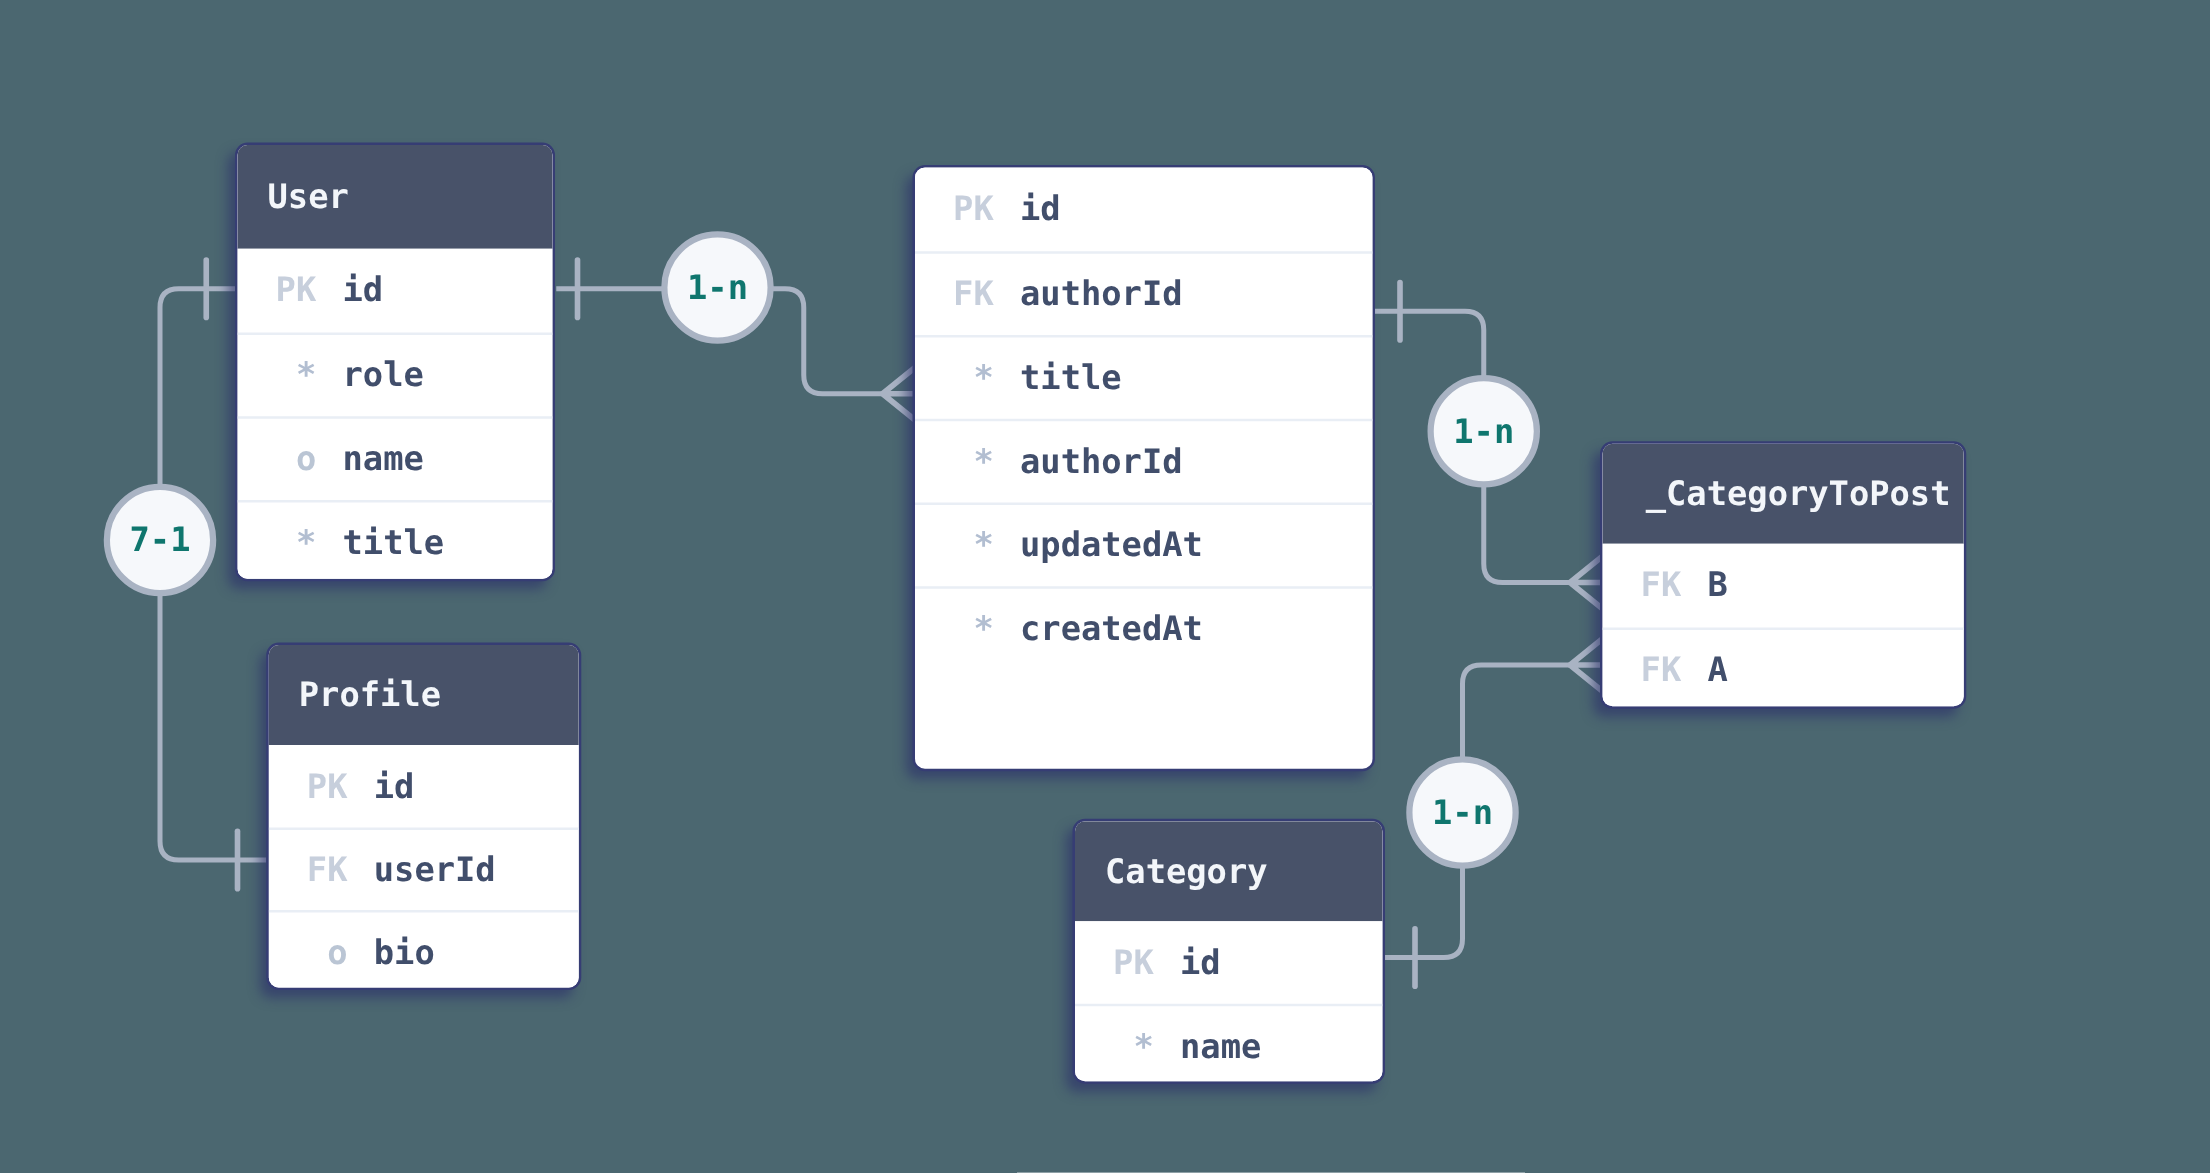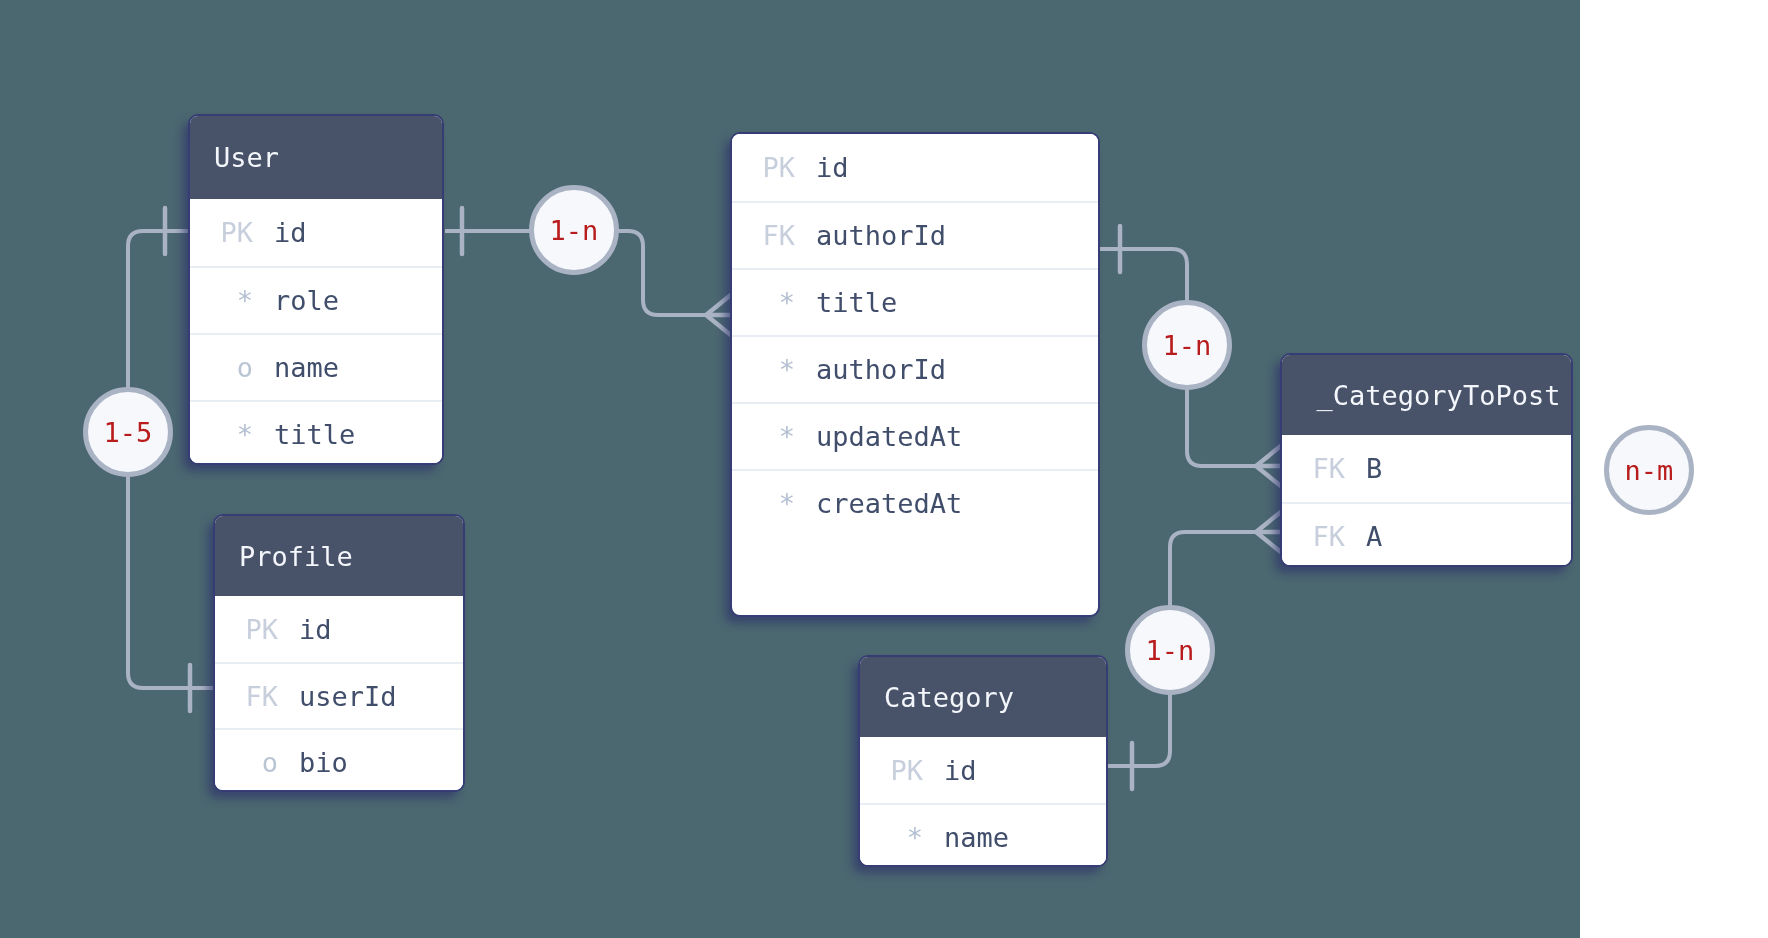--- a/index.html
+++ b/index.html
@@ -5,23 +5,24 @@
   html, body {
     margin: 0;
     padding: 0;
     width: 1768px;
     height: 938px;
     overflow: hidden;
     font-family: "DejaVu Sans Mono", "Liberation Mono", monospace;
   }
   #canvas {
     position: relative;
-    width: 1580px;
+    width: 1768px;
     height: 938px;
     background: #4b6770;
+    font-weight: bold;
   }
   #wires {
     position: absolute;
     left: 0;
     top: 0;
     pointer-events: none;
   }
   .wire {
     fill: none;
     stroke: #a9b3c3;
@@ -83,21 +84,21 @@
     width: 90px;
     height: 90px;
     border-radius: 50%;
     background: #f6f8fb;
     border: 5px solid #a9b3c3;
     box-sizing: border-box;
     display: flex;
     align-items: center;
     justify-content: center;
     font-size: 27px;
-    color: #b91c1c;
+    color: #0f766e;
   }
 </style>
 </head>
 <body>
 
 <div id="canvas">
 
   <svg id="wires" width="1768" height="938" viewBox="0 0 1768 938">
 
     <g>
@@ -208,18 +209,17 @@
       </div>
       <div class="entity-row" style="height: 67px;">
         <span class="row-key fk">FK</span>
         <span class="row-name">B</span>
       </div>
       <div class="entity-row" style="height: 67px;">
         <span class="row-key fk">FK</span>
         <span class="row-name">A</span>
       </div>
     </div>
-    <div class="rel-badge" style="left: 83px; top: 387px;">1-5</div>
+    <div class="rel-badge" style="left: 83px; top: 387px;">7-1</div>
     <div class="rel-badge" style="left: 529px; top: 185px;">1-n</div>
     <div class="rel-badge" style="left: 1142px; top: 300px;">1-n</div>
     <div class="rel-badge" style="left: 1125px; top: 605px;">1-n</div>
-    <div class="rel-badge" style="left: 1604px; top: 425px;">n-m</div>
   </div>
 
 </body></html>

